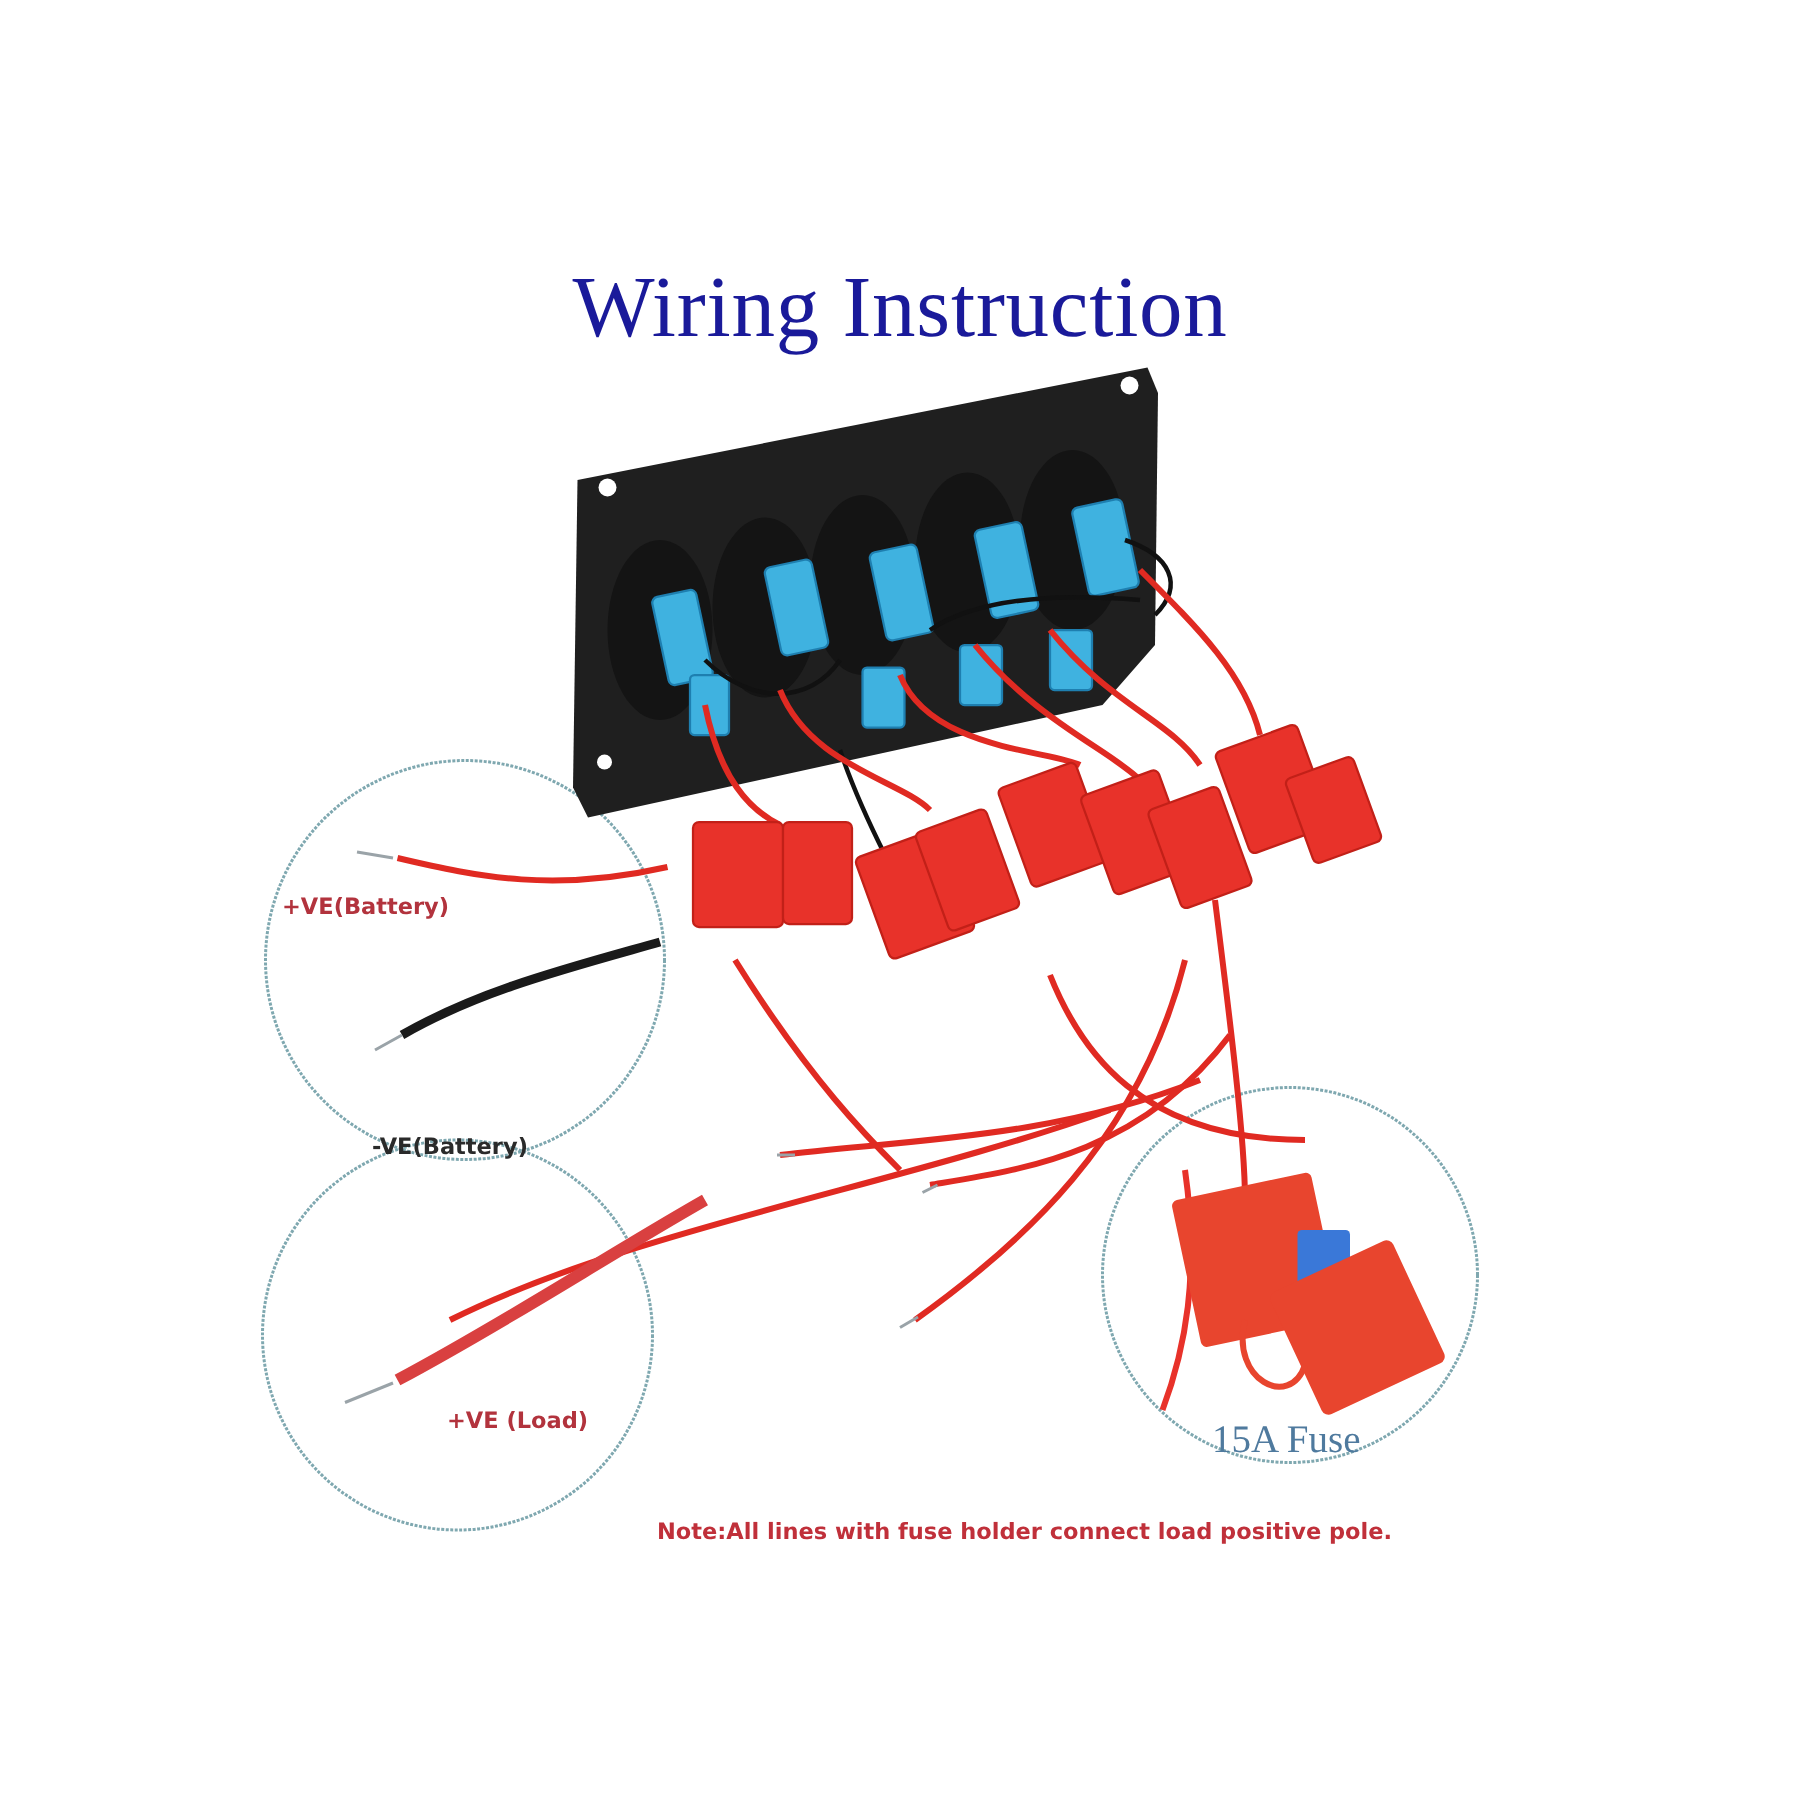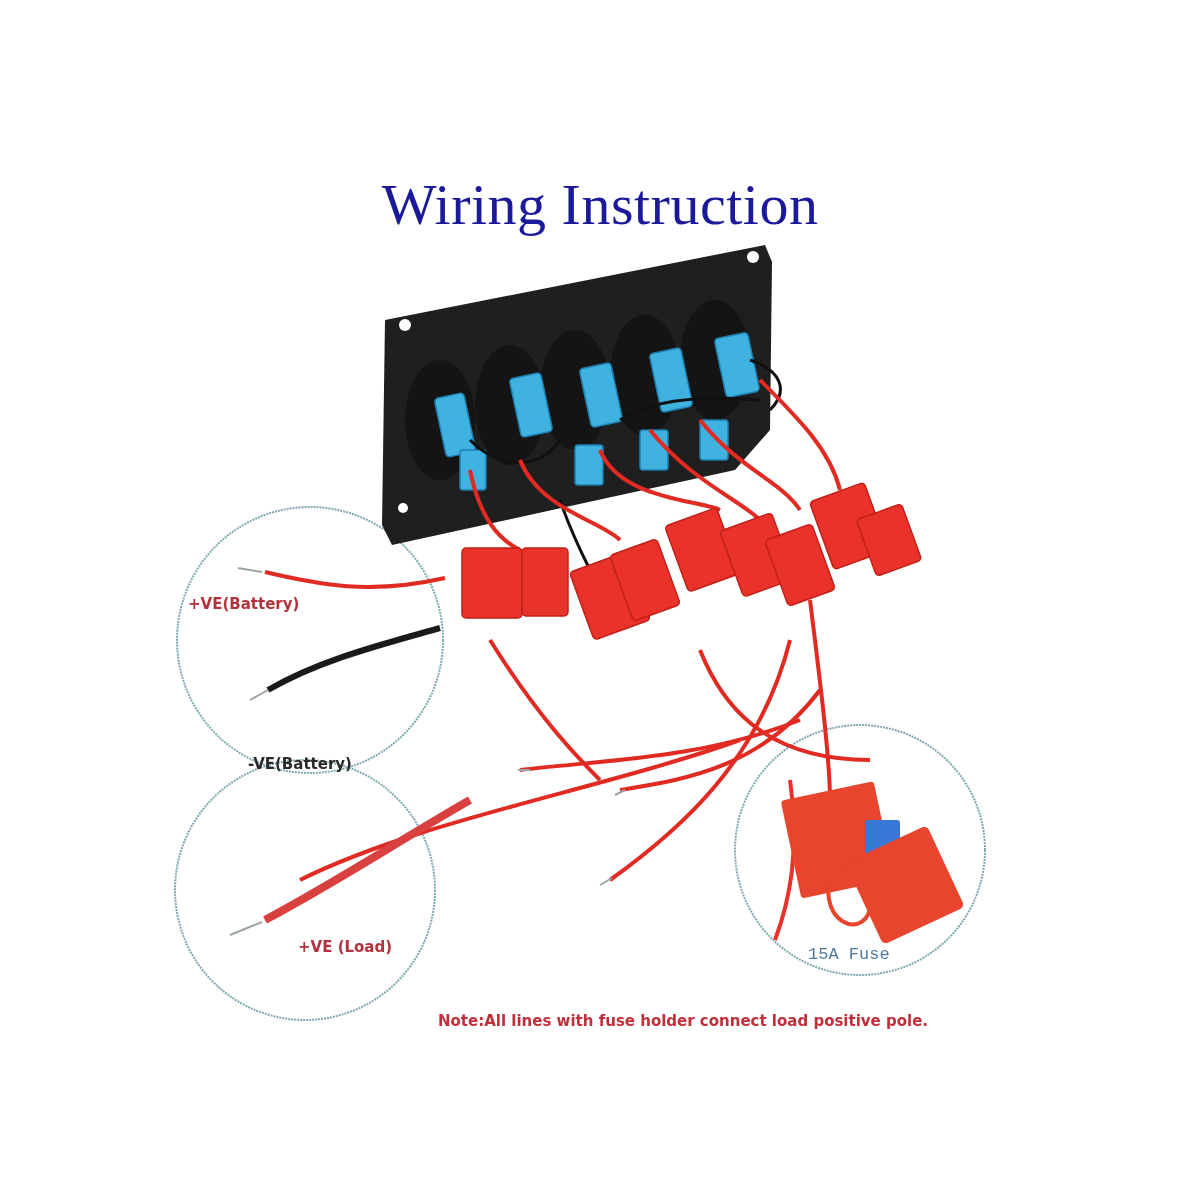--- a/index.html
+++ b/index.html
@@ -5,21 +5,21 @@
   html, body { margin: 0; padding: 0; background: #ffffff; }
   body { width: 1200px; height: 1200px; position: relative; overflow: hidden; font-family: "Liberation Sans", sans-serif; }
   .title {
     position: absolute; left: 0; top: 140px; width: 1200px; text-align: center;
     font-family: "Liberation Serif", "DejaVu Serif", serif;
     font-size: 58px; color: #1a1a9a; letter-spacing: 0.5px; margin-top: 31px;
   }
   .diagram { position: absolute; left: 0; top: 0; width: 1200px; height: 1200px; }
   .label { position: absolute; font-family: "DejaVu Sans", sans-serif; font-weight: bold; font-size: 15px; color: #b2333d; white-space: nowrap; }
   .label.dark { color: #2a2a2a; }
-  .fuse-label { position: absolute; font-family: Liberation Mono, monospace; font-size: 17px; color: #4f7a9e; }
+  .fuse-label { position: absolute; font-family: Liberation Serif, serif; font-size: 26px; color: #4f7a9e; }
   .note { position: absolute; left: 438px; top: 1012px; font-family: "DejaVu Sans", sans-serif; font-weight: bold; font-size: 15px; color: #c0303a; white-space: nowrap; }
 </style>
 </head>
 <body>
 
 <div class="title">Wiring Instruction</div>
 
 <svg class="diagram" viewBox="0 0 1200 1200" xmlns="http://www.w3.org/2000/svg">
 
   <g>

